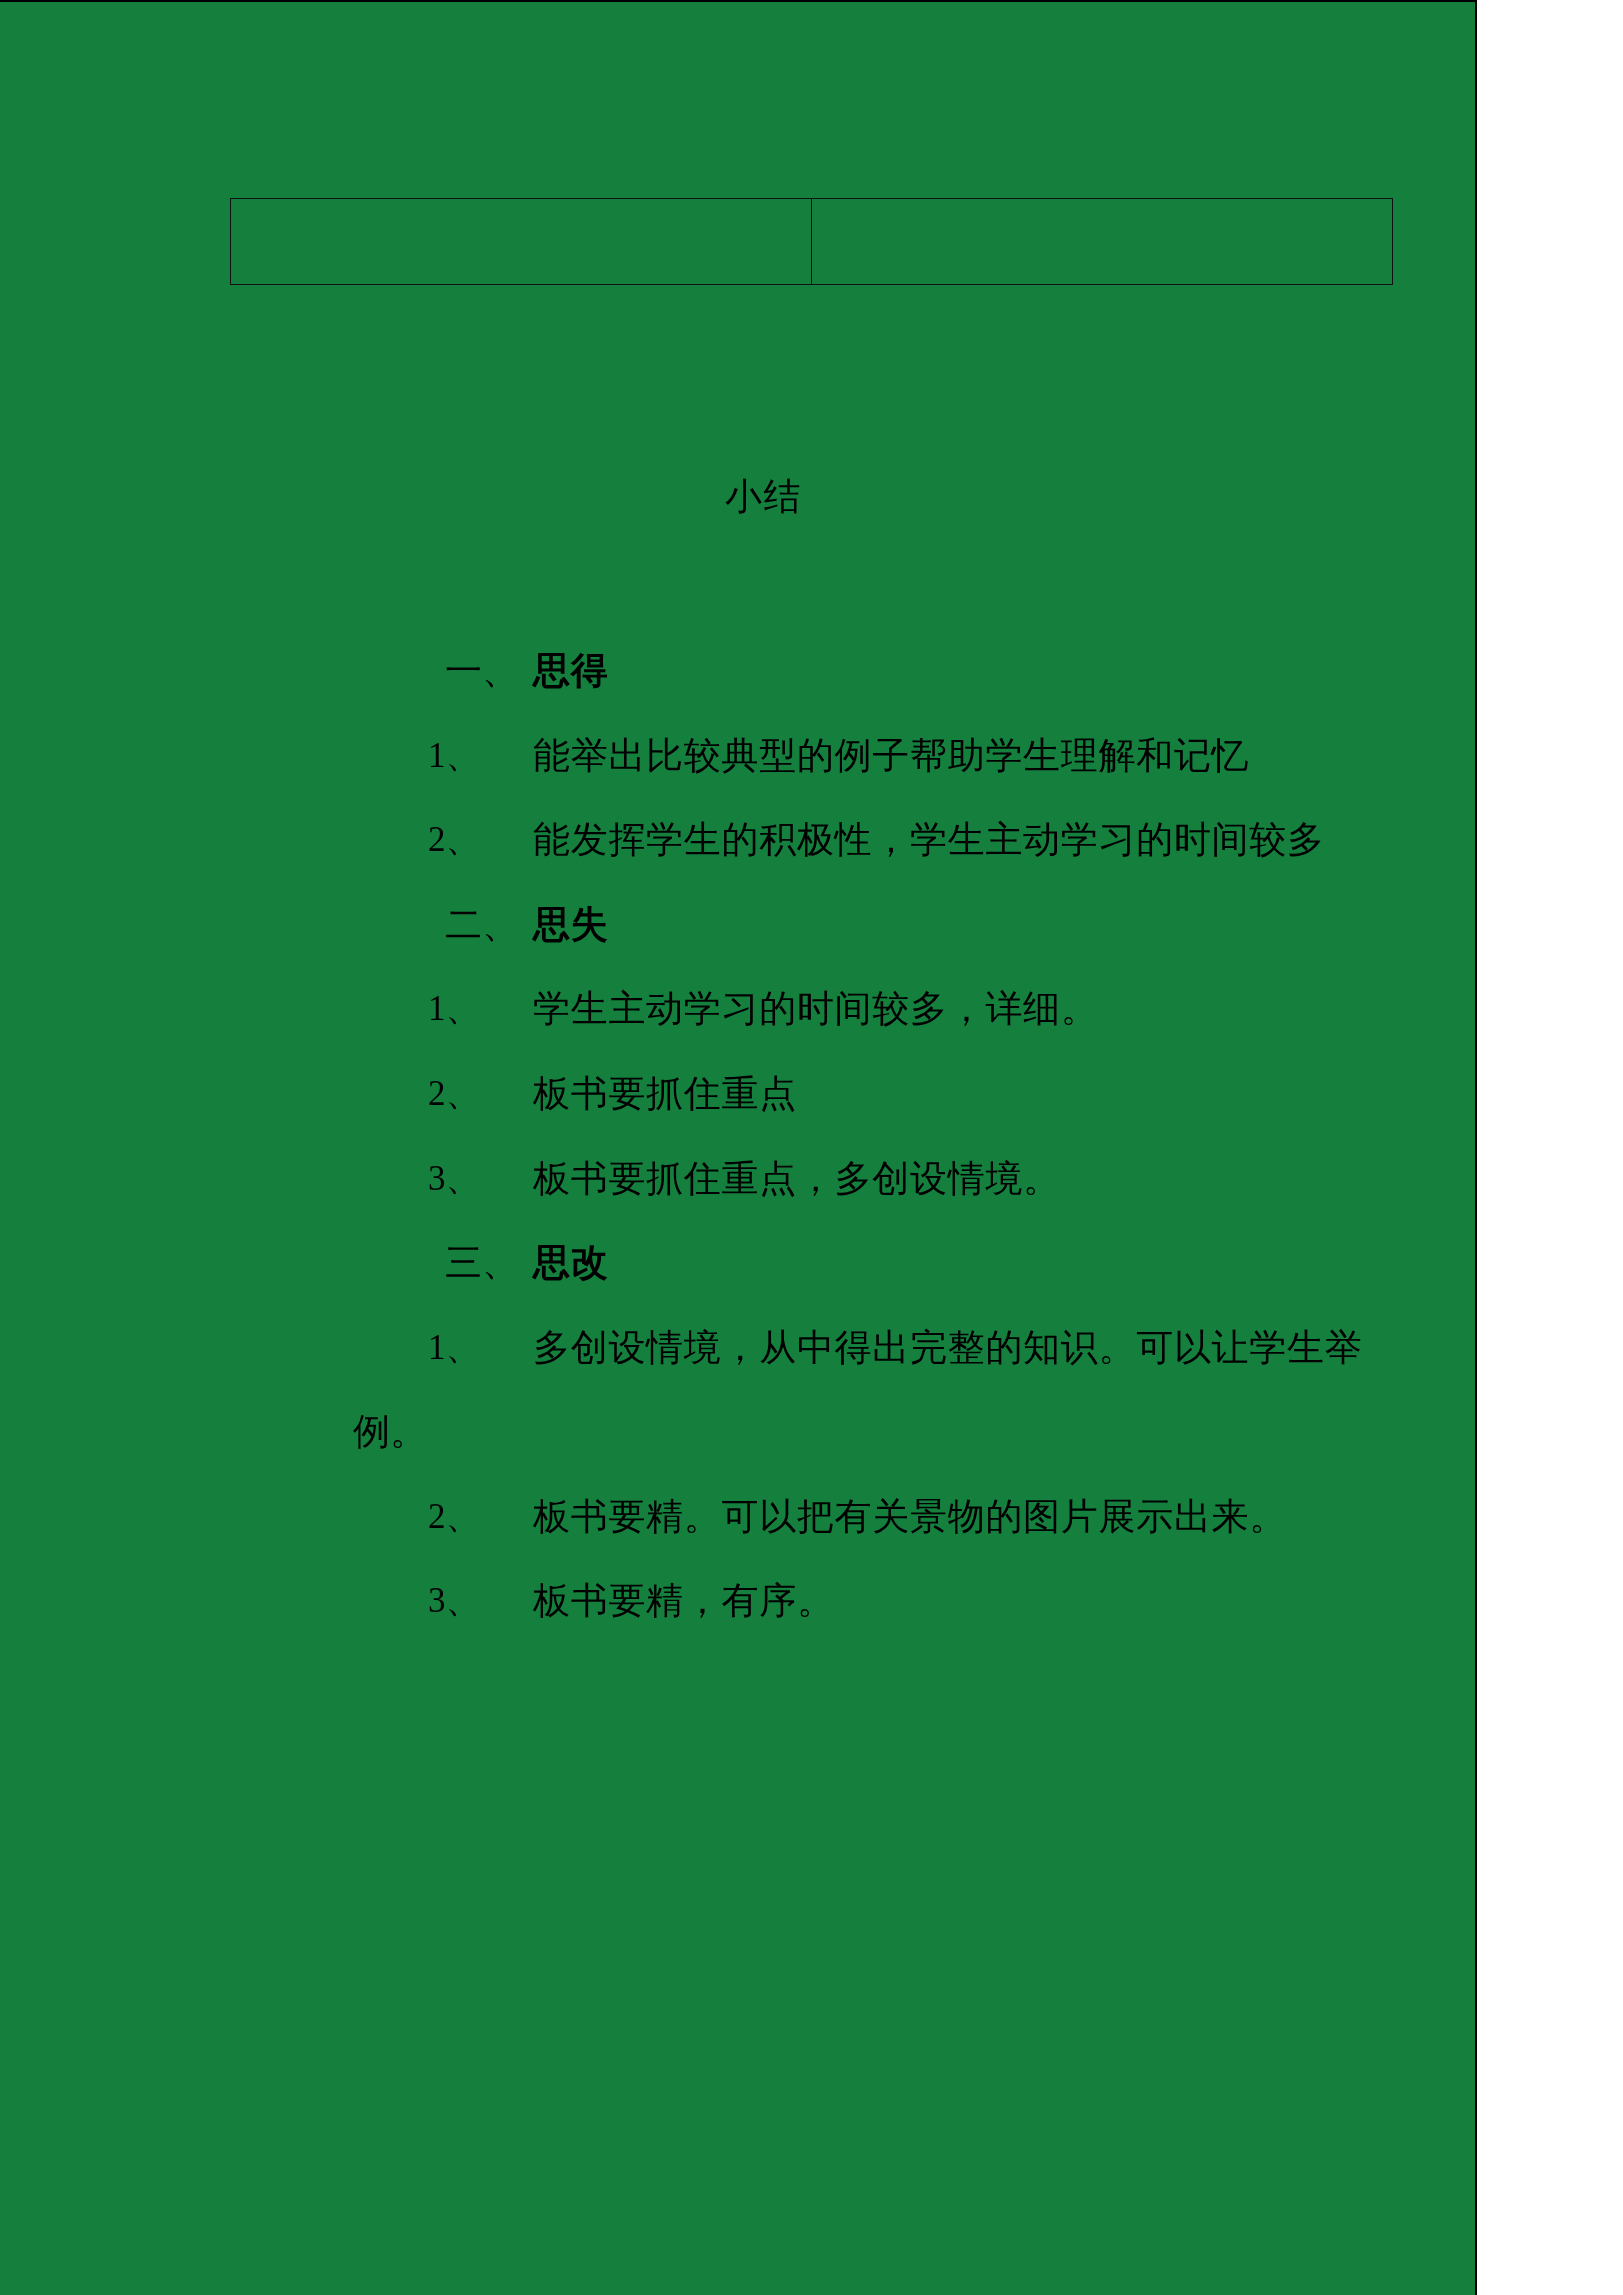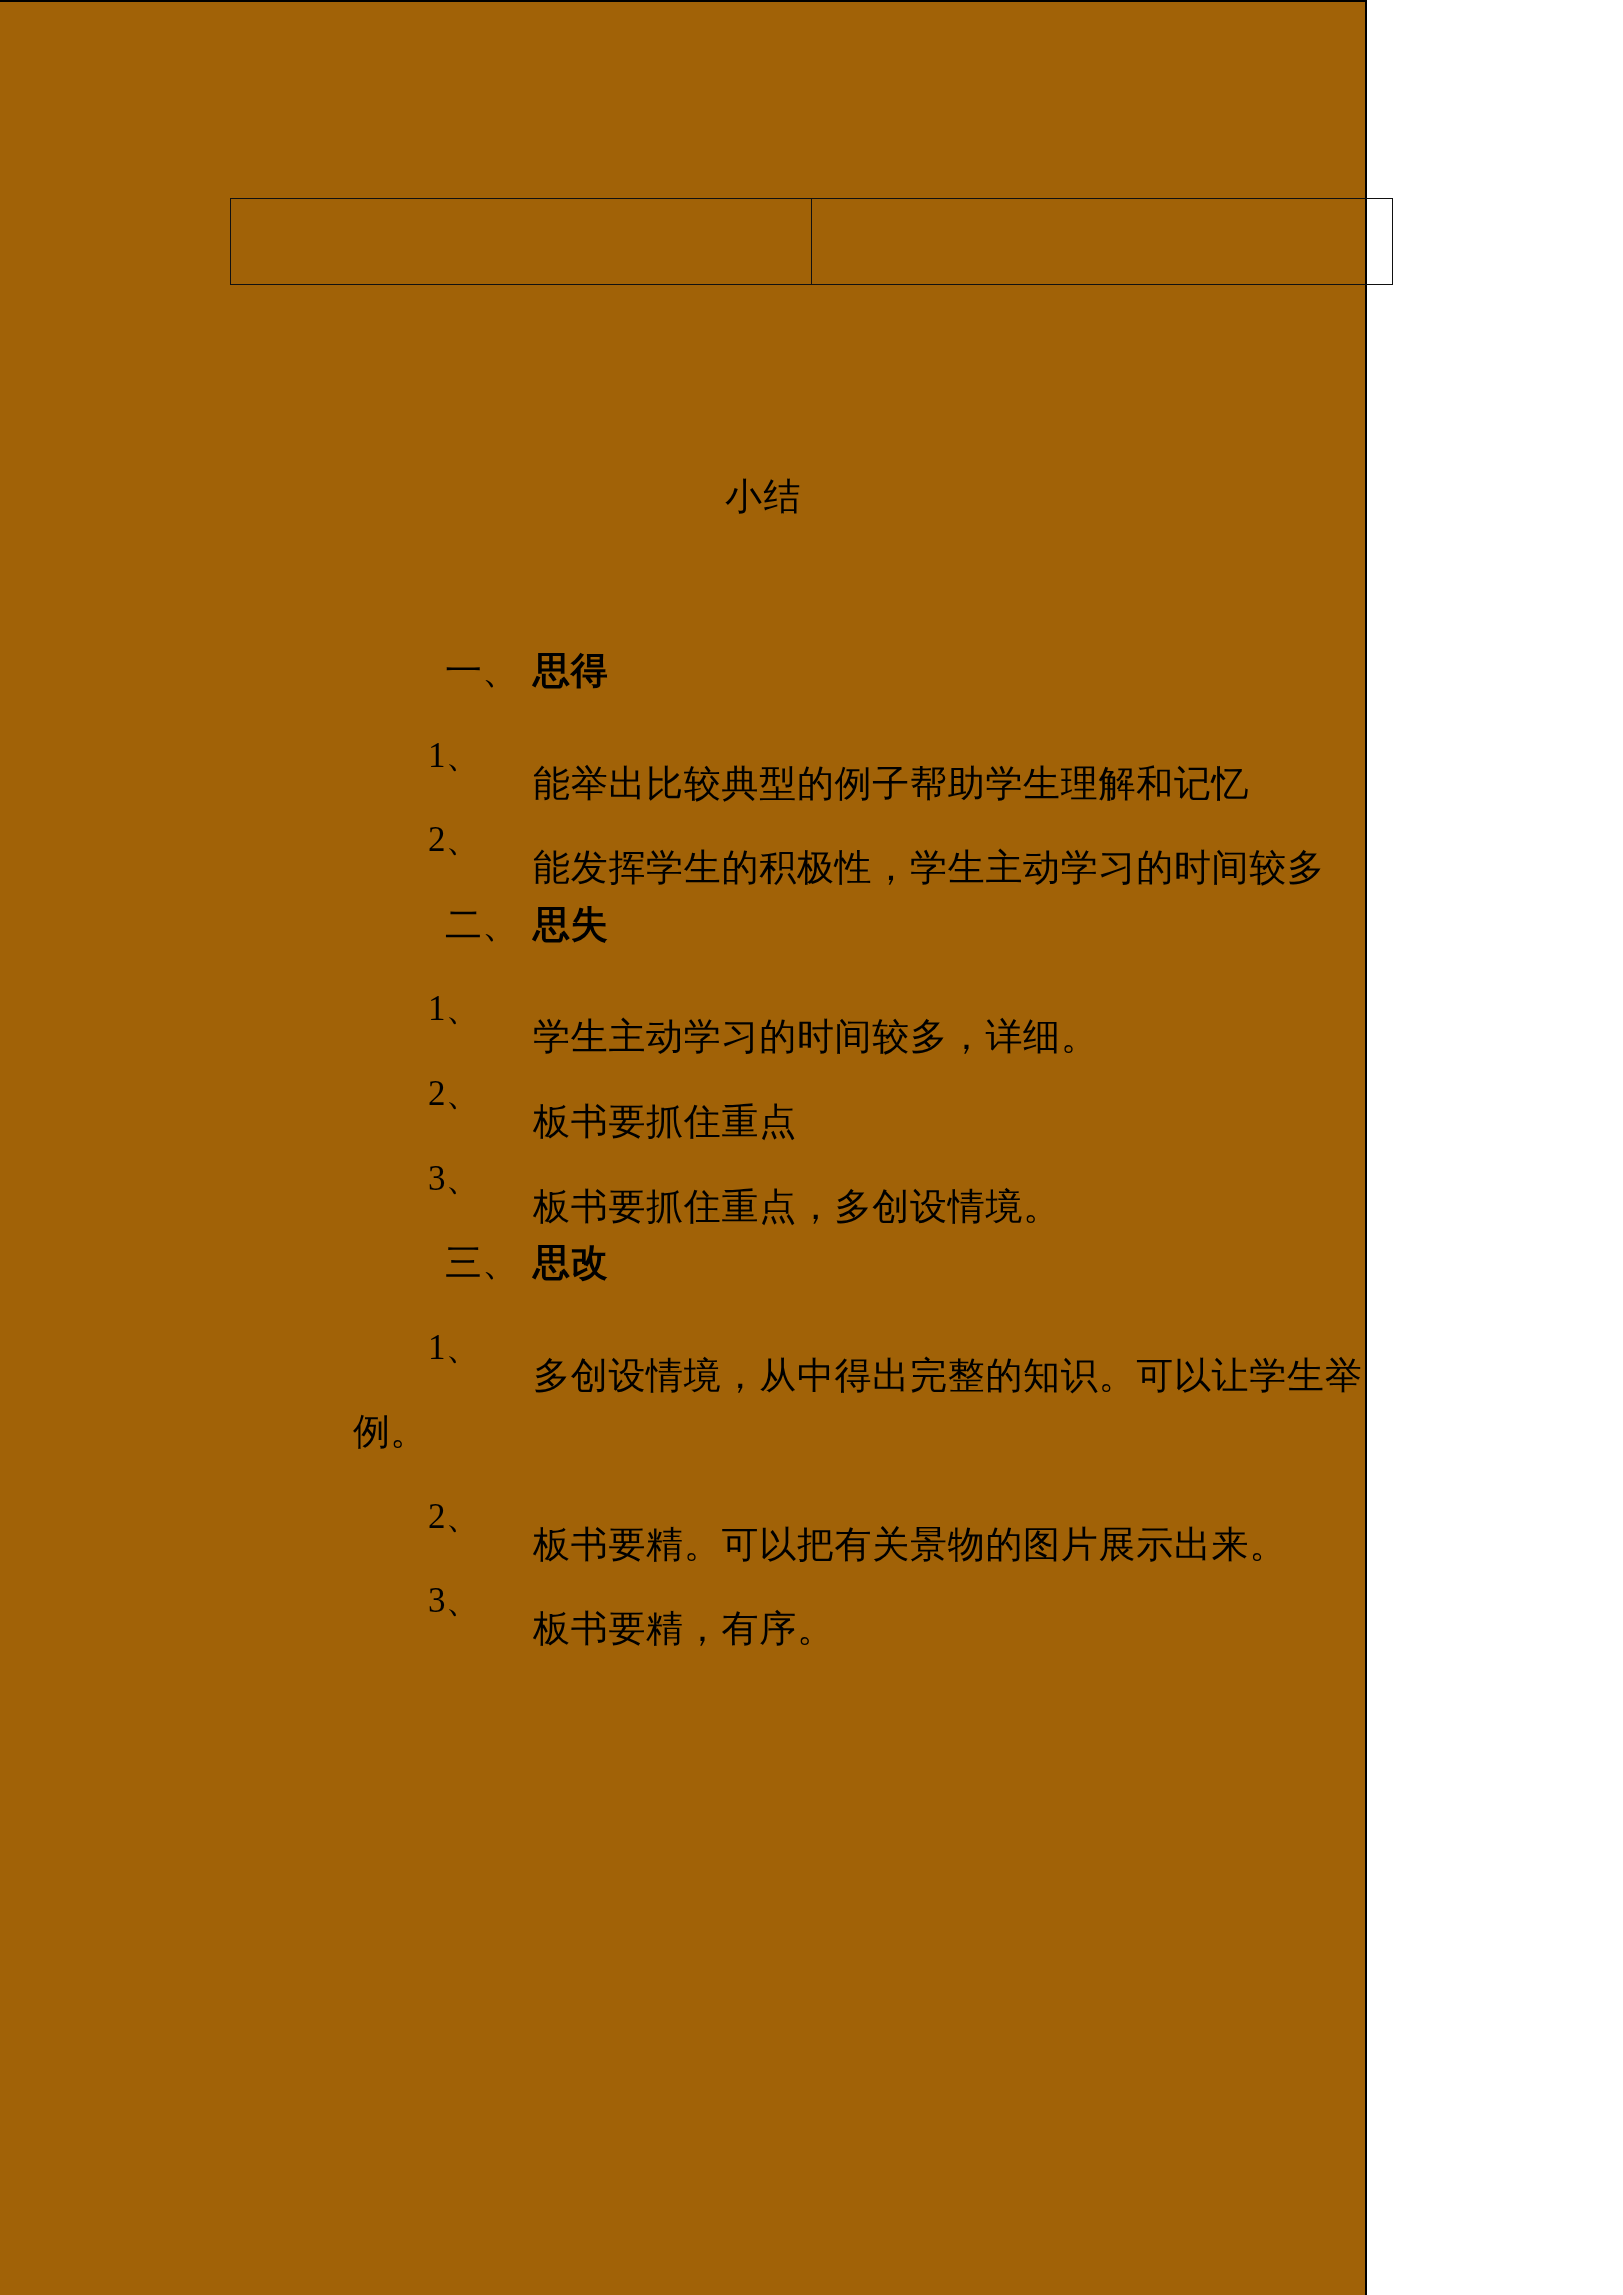--- a/index.html
+++ b/index.html
@@ -12,26 +12,26 @@
       height: 2295px;
       position: relative;
       overflow: hidden;
       font-family: "DejaVu Serif", "Liberation Serif", serif;
       color: #000000;
     }
     .page {
       position: absolute;
       left: 0;
       top: 0;
-      width: 1367px;
+      width: 1477px;
       height: 2295px;
       border-top: 2.7px solid #000000;
       border-right: 2.7px solid #000000;
       box-sizing: border-box;
-      background: #a16207;
+      background: #15803d;
     }
     .top-table {
       position: absolute;
       left: 230px;
       top: 196px;
       width: 1163px;
       height: 87px;
       border-collapse: collapse;
       table-layout: fixed;
     }
@@ -61,21 +61,20 @@
     .num {
       position: absolute;
       left: 428px;
       font-family: "Liberation Serif", "DejaVu Serif", serif;
       font-size: 35px;
     }
     .text {
       position: absolute;
       left: 533px;
       letter-spacing: 0.7px;
-      margin-top: 28px;
     }
     .sec-num {
       position: absolute;
       left: 445px;
     }
     .sec-text {
       position: absolute;
       left: 533px;
       letter-spacing: 0.7px;
       font-weight: bold;

